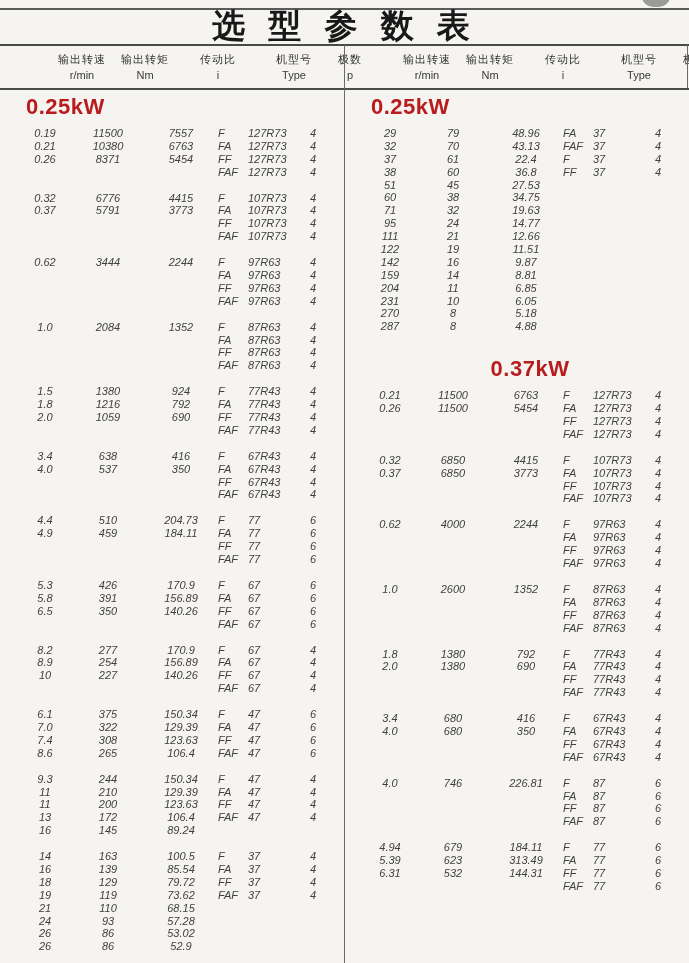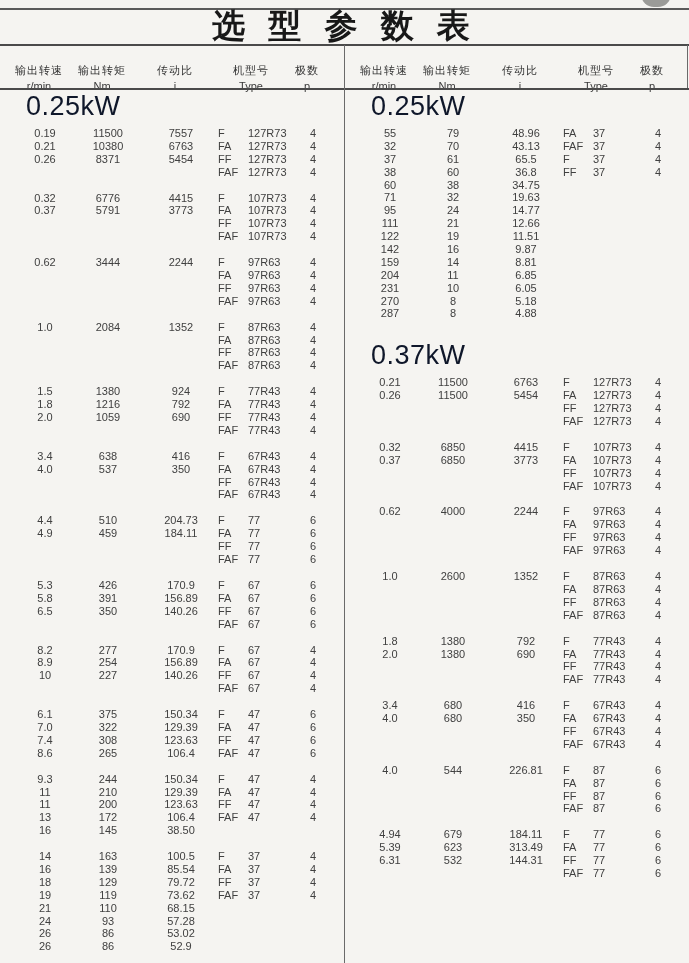--- a/index.html
+++ b/index.html
@@ -12,37 +12,37 @@
   #line-header-bottom{top:88px;height:2px;}
   #vdivider{position:absolute;left:344px;top:45px;width:1px;height:918px;background:#6a6a6a;}
   #edge-tick{position:absolute;left:687px;top:45px;width:1px;height:43px;background:#6a6a6a;}
 
   #page-title{position:absolute;top:7px;left:0;width:689px;height:37px;line-height:37px;
     text-align:center;font-size:33px;font-weight:900;letter-spacing:7px;color:#181818;}
 
   #corner-mark{position:absolute;top:-6px;right:18px;width:30px;height:13px;background:#9b9b98;
     border-radius:0 0 15px 15px;}
 
-  .header-half{position:absolute;top:59px;height:40px;display:grid;
-    grid-template-columns:54px 72px 74px 78px 34px;padding-left:12px;}
+  .header-half{position:absolute;top:48px;height:40px;display:grid;
+    grid-template-columns:54px 72px 74px 78px 34px;padding-left:22px;margin-left:33px;}
   #header-left{left:0;width:326px;}
   #header-right{left:345px;width:326px;}
   .hcol{text-align:center;font-size:11px;color:#333;line-height:16px;padding-top:3px;}
   .hcol .cn{letter-spacing:1px;}
   .hcol .unit{color:#3a3a3a;text-align:center;}
 
   .body-col{position:absolute;top:89px;width:344px;}
   #body-left{left:0;}
   #body-right{left:345px;}
 
-  .kw-heading{margin:2px 0 5px 26px;font-size:27px;line-height:31px;font-weight:400;
-    color:#0f172a;letter-spacing:0.5px;}
-  .kw-heading:not(:first-child){margin-top:20px;}
-
-  .block{margin-bottom:13px;}
+  .kw-heading{margin:2px 0 5px 26px;font-size:22px;line-height:31px;font-weight:700;
+    color:#b91c1c;letter-spacing:0.5px;}
+  .kw-heading:not(:first-child){margin-top:20px;text-align:center;}
+
+  .block{margin-bottom:13px;font-style:italic;}
   .row{display:grid;grid-template-columns:54px 72px 74px 30px 48px 34px;
     padding-left:18px;height:12.9px;font-size:11px;line-height:12.9px;color:#404040;}
   .cell{white-space:nowrap;overflow:visible;}
   .c-speed,.c-torque,.c-ratio,.c-poles{text-align:center;}
   .c-prefix,.c-model{text-align:left;}
 </style>
 </head>
 <body>
 
 <div id="page">
@@ -471,21 +471,21 @@
           <span class="cell c-speed">13</span>
           <span class="cell c-torque">172</span>
           <span class="cell c-ratio">106.4</span>
           <span class="cell c-prefix">FAF</span>
           <span class="cell c-model">47</span>
           <span class="cell c-poles">4</span>
         </div>
         <div class="row">
           <span class="cell c-speed">16</span>
           <span class="cell c-torque">145</span>
-          <span class="cell c-ratio">38.50</span>
+          <span class="cell c-ratio">89.24</span>
           <span class="cell c-prefix"></span>
           <span class="cell c-model"></span>
           <span class="cell c-poles"></span>
         </div>
       </div>
       <div class="block">
         <div class="row">
           <span class="cell c-speed">14</span>
           <span class="cell c-torque">163</span>
           <span class="cell c-ratio">100.5</span>
@@ -548,52 +548,60 @@
           <span class="cell c-prefix"></span>
           <span class="cell c-model"></span>
           <span class="cell c-poles"></span>
         </div>
       </div>
     </div>
   <div id="body-right" class="body-col">
       <div class="kw-heading">0.25kW</div>
       <div class="block">
         <div class="row">
-          <span class="cell c-speed">55</span>
+          <span class="cell c-speed">29</span>
           <span class="cell c-torque">79</span>
           <span class="cell c-ratio">48.96</span>
           <span class="cell c-prefix">FA</span>
           <span class="cell c-model">37</span>
           <span class="cell c-poles">4</span>
         </div>
         <div class="row">
           <span class="cell c-speed">32</span>
           <span class="cell c-torque">70</span>
           <span class="cell c-ratio">43.13</span>
           <span class="cell c-prefix">FAF</span>
           <span class="cell c-model">37</span>
           <span class="cell c-poles">4</span>
         </div>
         <div class="row">
           <span class="cell c-speed">37</span>
           <span class="cell c-torque">61</span>
-          <span class="cell c-ratio">65.5</span>
+          <span class="cell c-ratio">22.4</span>
           <span class="cell c-prefix">F</span>
           <span class="cell c-model">37</span>
           <span class="cell c-poles">4</span>
         </div>
         <div class="row">
           <span class="cell c-speed">38</span>
           <span class="cell c-torque">60</span>
           <span class="cell c-ratio">36.8</span>
           <span class="cell c-prefix">FF</span>
           <span class="cell c-model">37</span>
           <span class="cell c-poles">4</span>
         </div>
         <div class="row">
+          <span class="cell c-speed">51</span>
+          <span class="cell c-torque">45</span>
+          <span class="cell c-ratio">27.53</span>
+          <span class="cell c-prefix"></span>
+          <span class="cell c-model"></span>
+          <span class="cell c-poles"></span>
+        </div>
+        <div class="row">
           <span class="cell c-speed">60</span>
           <span class="cell c-torque">38</span>
           <span class="cell c-ratio">34.75</span>
           <span class="cell c-prefix"></span>
           <span class="cell c-model"></span>
           <span class="cell c-poles"></span>
         </div>
         <div class="row">
           <span class="cell c-speed">71</span>
           <span class="cell c-torque">32</span>
@@ -876,21 +884,21 @@
           <span class="cell c-torque"></span>
           <span class="cell c-ratio"></span>
           <span class="cell c-prefix">FAF</span>
           <span class="cell c-model">67R43</span>
           <span class="cell c-poles">4</span>
         </div>
       </div>
       <div class="block">
         <div class="row">
           <span class="cell c-speed">4.0</span>
-          <span class="cell c-torque">544</span>
+          <span class="cell c-torque">746</span>
           <span class="cell c-ratio">226.81</span>
           <span class="cell c-prefix">F</span>
           <span class="cell c-model">87</span>
           <span class="cell c-poles">6</span>
         </div>
         <div class="row">
           <span class="cell c-speed"></span>
           <span class="cell c-torque"></span>
           <span class="cell c-ratio"></span>
           <span class="cell c-prefix">FA</span>

